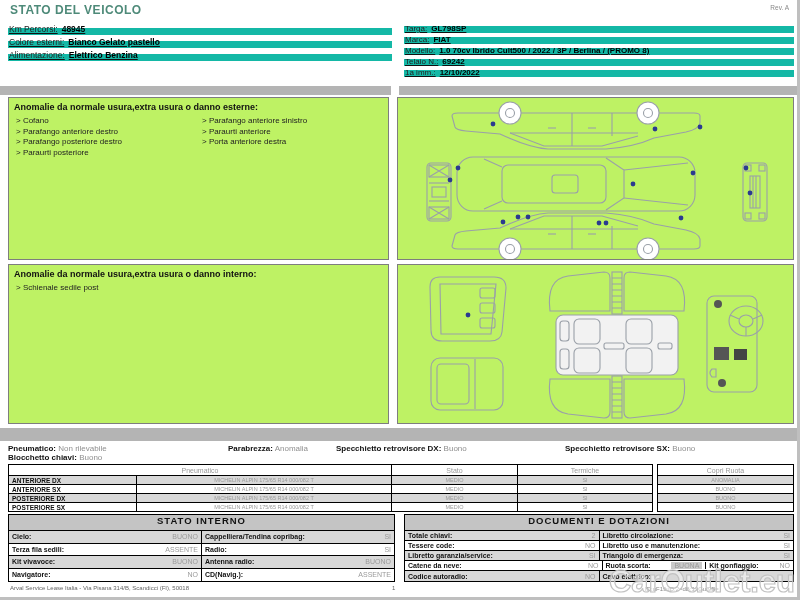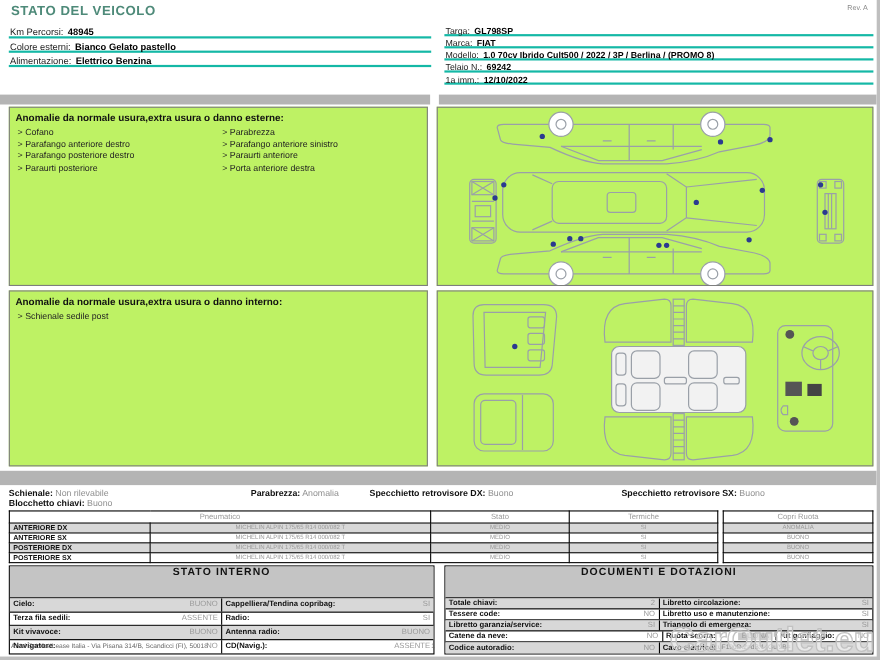--- a/index.html
+++ b/index.html
@@ -5,21 +5,21 @@
   html,body{margin:0;padding:0;background:#bfbfbf;}
   *{box-sizing:border-box;}
   .page{position:relative;width:797px;height:597px;background:#fff;overflow:hidden;
         font-family:"Liberation Sans",sans-serif;color:#111;}
   .abs{position:absolute;}
 
   
   .title{left:10px;top:3px;font-size:12px;font-weight:bold;color:#4e8a79;letter-spacing:.5px;}
   .rev{right:8px;top:4px;font-size:6.5px;color:#888;}
   .kv-table{display:block;}
-  .kv-row{display:flex;gap:4px;align-items:baseline;border-bottom:2px solid #14b8a6;padding:2px 0 1px 1px;}
+  .kv-row{display:flex;gap:4px;align-items:baseline;border-bottom:7px solid #14b8a6;padding:2px 0 1px 1px;text-decoration:underline;}
   .kv-left .kv-row{height:13px;}
   .kv-right .kv-row{height:11px;}
   .kv-label{font-size:8.5px;color:#222;white-space:nowrap;}
   .kv-value{font-size:8.5px;font-weight:bold;color:#000;white-space:nowrap;}
   .kv-right .kv-label,.kv-right .kv-value{font-size:8px;}
 
   .graybar{background:#b4b4b4;}
 
   
   .sec-box{border:1px solid #7e7e7e;background:#bef264;}
@@ -38,21 +38,21 @@
   
   table{border-collapse:collapse;table-layout:fixed;}
   .tire-table th,.copri-table th{border:1px solid #000;color:#9a9a9a;font-weight:normal;font-size:7px;height:11px;padding:0;}
   .tire-table td,.copri-table td{border:1px solid #000;font-size:5.5px;color:#9a9a9a;text-align:center;height:9px;padding:0;white-space:nowrap;overflow:hidden;}
   td.pos{font-size:6.5px;font-weight:bold;color:#111;text-align:left;padding-left:3px;}
   tr.alt td{background:#d8d8d8;}
 
   
   .btable{border:1px solid #000;background:#fff;}
   .btable-header{background:#c4c4c4;border-bottom:1px solid #000;font-weight:bold;text-align:center;
-                 font-size:9.5px;letter-spacing:1px;height:29px;line-height:12px;}
+                 font-size:9.5px;letter-spacing:1px;height:16px;line-height:12px;}
   .btable-row{display:flex;border-bottom:1px solid #000;}
   .btable-row:last-child{border-bottom:none;}
   .row-alt{background:#d8d8d8;}
   .bcell{flex:1;display:flex;justify-content:space-between;align-items:center;padding:0 3px;border-right:1px solid #000;min-width:0;}
   .bcell:last-child{border-right:none;}
   .blabel{font-size:7px;font-weight:bold;color:#111;white-space:nowrap;}
   .bvalue{font-size:7px;color:#9a9a9a;white-space:nowrap;}
   .si-row{height:12.5px;}
   .doc-row{height:10px;}
   .split{padding:0;}
@@ -119,21 +119,20 @@
   <div class="abs sec-box" style="left:8px;top:97px;width:381px;height:163px;">
     <div class="sec-title">Anomalie da normale usura,extra usura o danno esterne:</div>
     <div class="sec-cols">
       <div class="sec-col">
         <div class="sec-item">&gt; Cofano</div>
         <div class="sec-item">&gt; Parafango anteriore destro</div>
         <div class="sec-item">&gt; Parafango posteriore destro</div>
         <div class="sec-item">&gt; Paraurti posteriore</div>
       </div>
       <div class="sec-col">
-        <div class="sec-item">&gt; Parabrezza</div>
         <div class="sec-item">&gt; Parafango anteriore sinistro</div>
         <div class="sec-item">&gt; Paraurti anteriore</div>
         <div class="sec-item">&gt; Porta anteriore destra</div>
       </div>
     </div>
   </div>
 
   <div class="abs sec-box" style="left:397px;top:97px;width:397px;height:163px;">
     <svg id="ext-svg" width="395" height="161" viewBox="0 0 395 161" fill="none" stroke="#9aa0a8" stroke-width="1.1">
       <defs>
@@ -256,21 +255,21 @@
         <circle cx="16" cy="88" r="4" fill="#555" stroke="none"></circle>
         <path d="M6,74 Q2,78 6,82 L10,82 L10,74 Z"></path>
       </g>
     <circle cx="70" cy="50" r="2.4" fill="#2b3a90" stroke="none"></circle>
       </svg>
   </div>
 
   <div class="abs graybar" style="left:0;top:428px;width:797px;height:13px;"></div>
 
   <div class="status-item" style="left:8px;top:444px;">
-    <span class="status-label">Schienale:</span>
+    <span class="status-label">Pneumatico:</span>
     <span class="status-value">Non rilevabile</span>
   </div>
   <div class="status-item" style="left:228px;top:444px;">
     <span class="status-label">Parabrezza:</span>
     <span class="status-value">Anomalia</span>
   </div>
   <div class="status-item" style="left:336px;top:444px;">
     <span class="status-label">Specchietto retrovisore DX:</span>
     <span class="status-value">Buono</span>
   </div>

